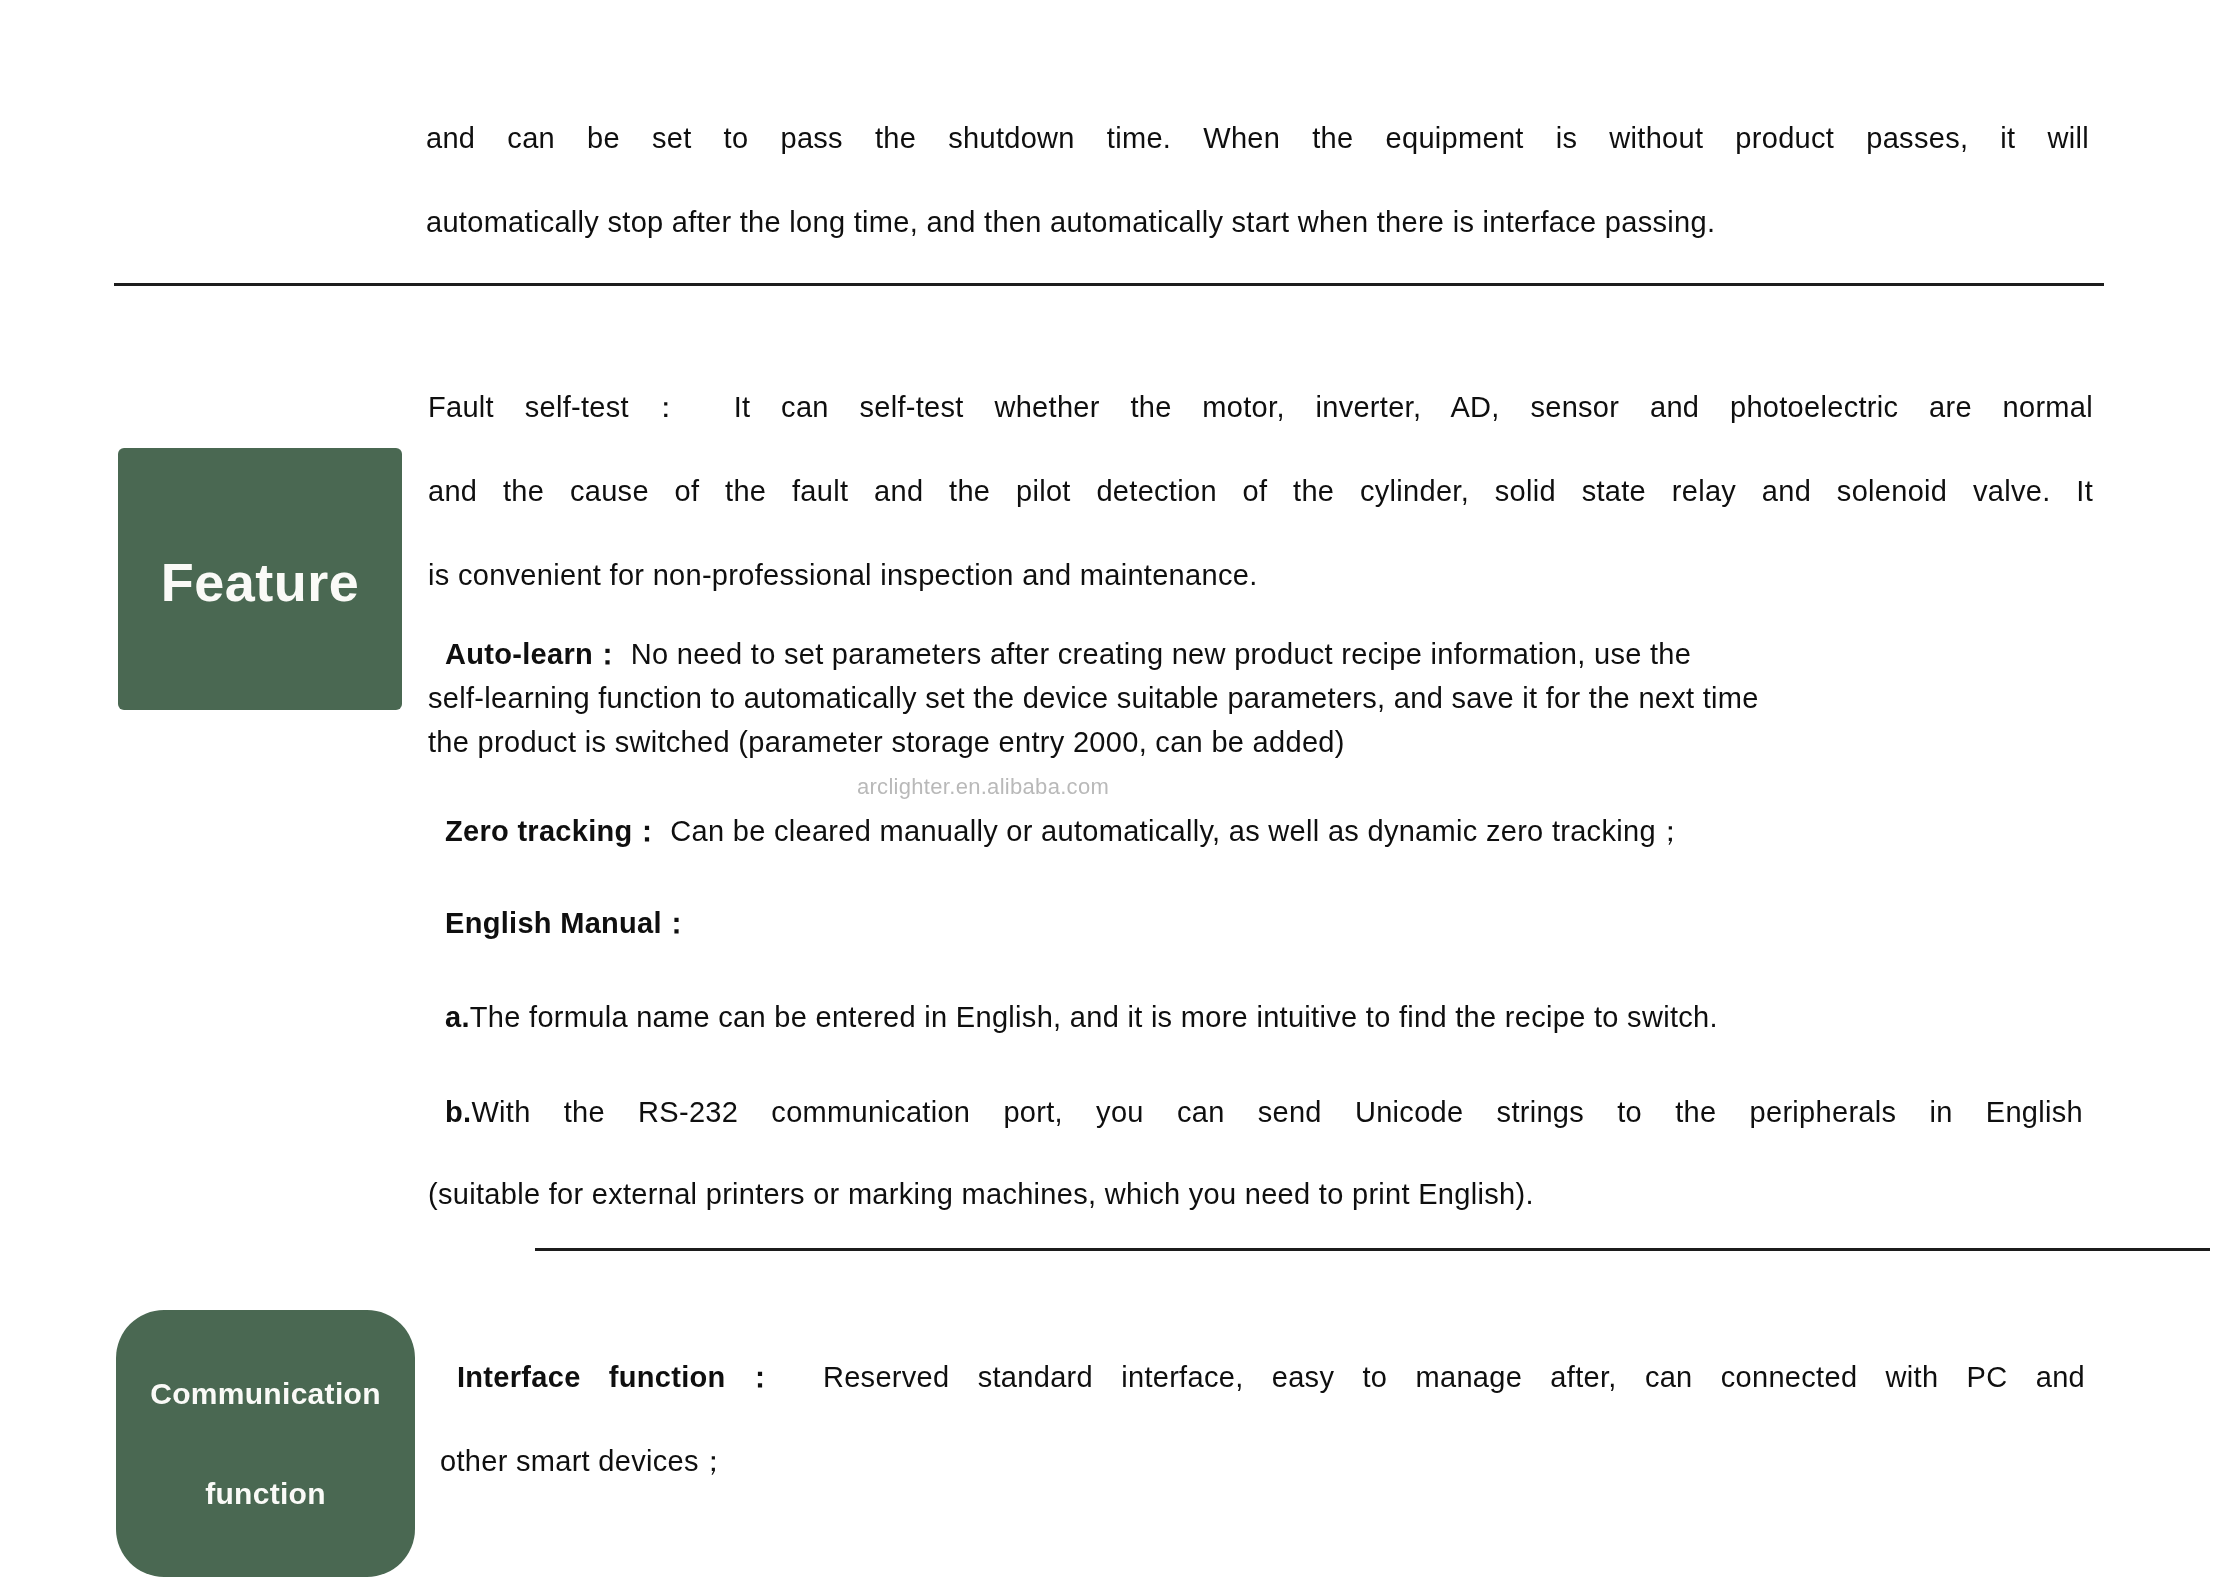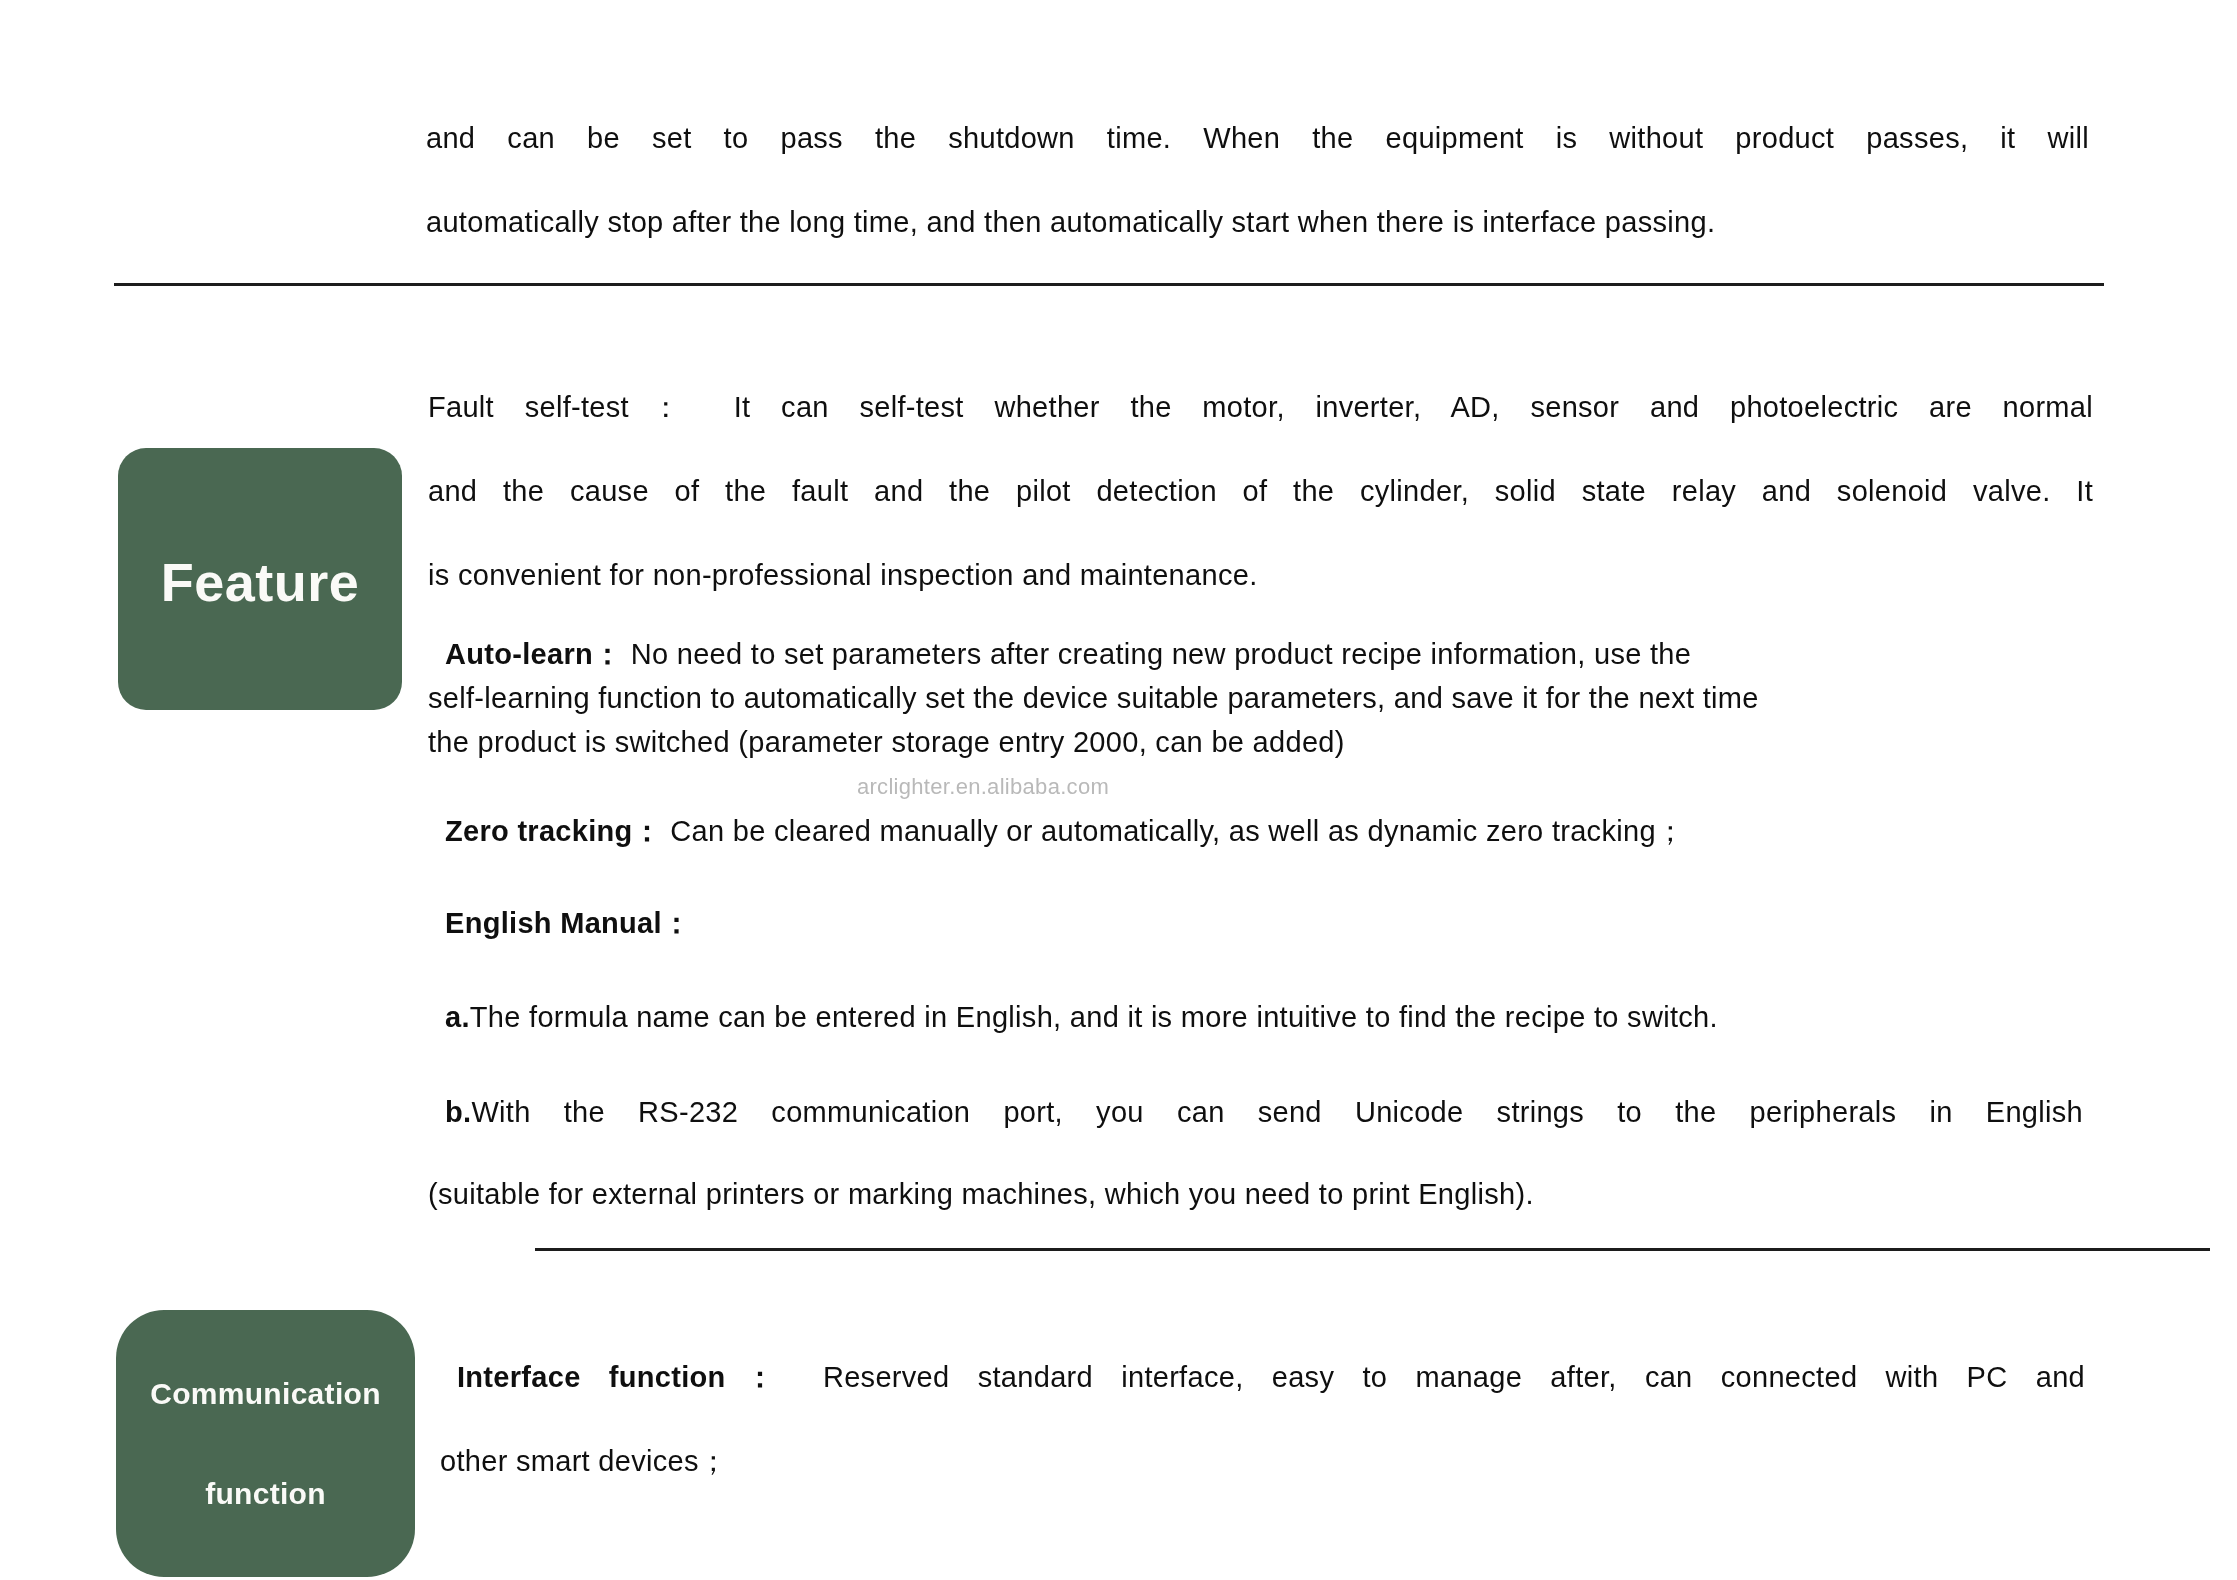--- a/index.html
+++ b/index.html
@@ -57,21 +57,21 @@
     background: var(--accent-green);
     display: flex;
     flex-direction: column;
     align-items: center;
     justify-content: center;
     text-align: center;
   }
   #feature-box {
     left: 118px; top: 448px;
     width: 284px; height: 262px;
-    border-radius: 28px;
+    border-radius: 6px;
   }
   #feature-box .tag-big {
     font-size: 54px;
     font-weight: 700;
     color: var(--badge-text);
     letter-spacing: 0.5px;
     padding-top: 6px;
   }
   #comm-box {
     left: 116px; top: 1310px;

